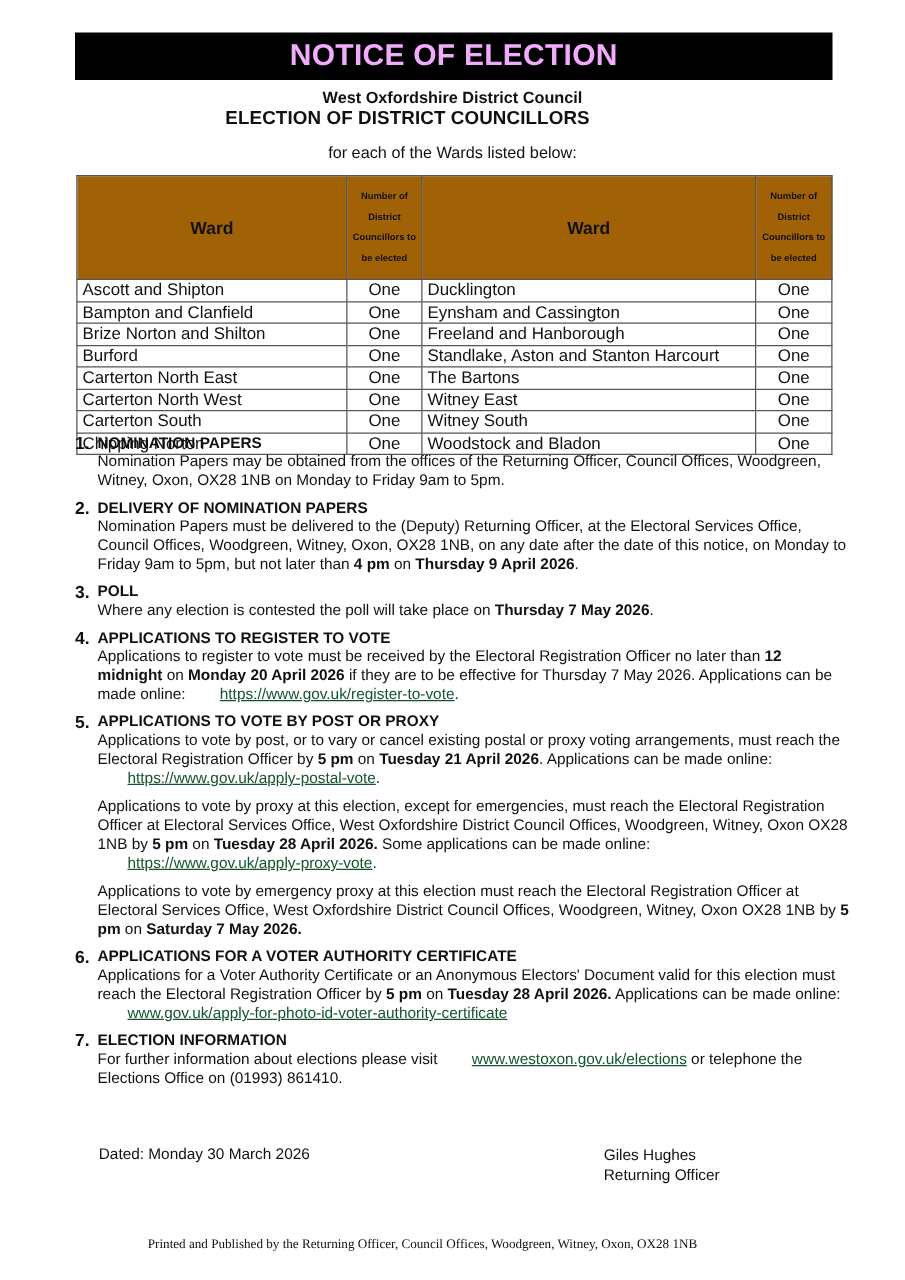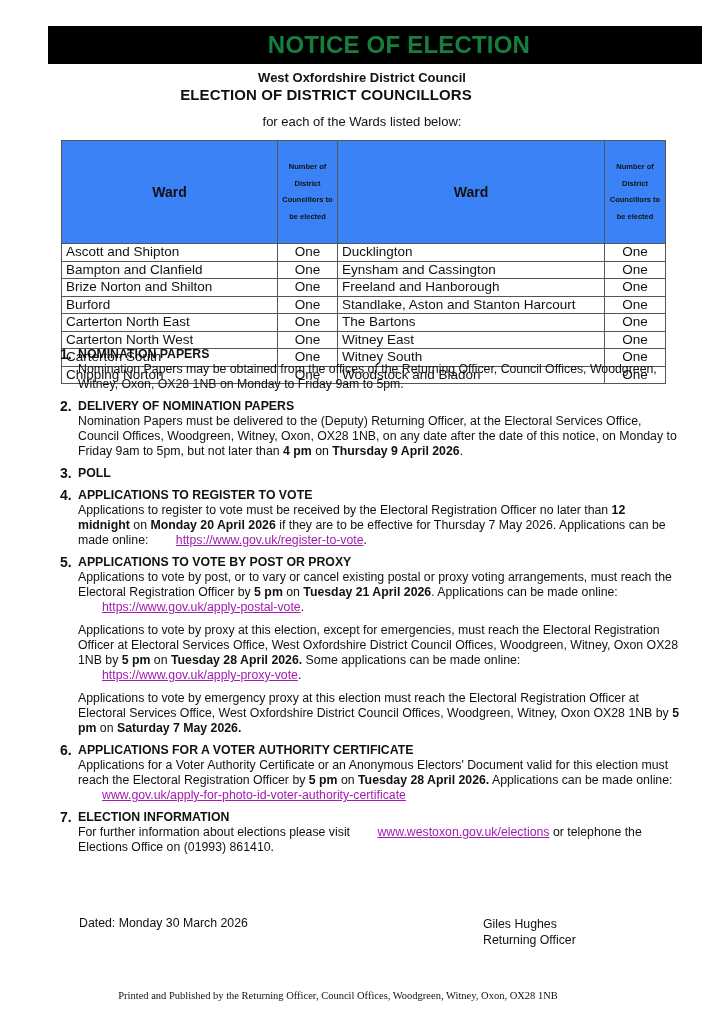--- a/index.html
+++ b/index.html
@@ -1,23 +1,23 @@
 <!DOCTYPE html>
 <html><head>
 <meta charset="utf-8">
 <style>
   html, body { margin: 0; padding: 0; background: #ffffff; }
   body {
     width: 724px; height: 1024px; position: relative; overflow: hidden;
     font-family: "Liberation Sans", sans-serif; color: #111;
   }
   .banner {
-    position: absolute; left: 48px; top: 26px; width: 606px; height: 38px;
-    background: #000; color: #15803d; display: flex; align-items: center; justify-content: center;
-    font-weight: bold; font-size: 24px; letter-spacing: 0.2px; padding-left: 48px;
+    position: absolute; left: 60px; top: 26px; width: 606px; height: 38px;
+    background: #000; color: #f0abfc; display: flex; align-items: center; justify-content: center;
+    font-weight: bold; font-size: 24px; letter-spacing: 0.2px;
   }
   .council {
     position: absolute; left: 0; width: 724px; top: 70px; text-align: center;
     font-weight: bold; font-size: 13px;
   }
   .election-title {
     position: absolute; left: 0; width: 652px; top: 86px; text-align: center;
     font-weight: bold; font-size: 15px; letter-spacing: 0.1px;
   }
   .subtitle {
@@ -25,33 +25,33 @@
     font-size: 13px;
   }
   table.wards {
     position: absolute; left: 61px; top: 140px; width: 604px;
     border-collapse: collapse; table-layout: fixed; font-size: 13.5px;
   }
   table.wards th, table.wards td {
     border: 1px solid #555; padding: 0 4px; line-height: 16.5px; height: 16.5px;
   }
   table.wards th {
-    background: #3b82f6; font-weight: bold; height: 49px; padding: 18px 2px; margin-top: 24px;
+    background: #a16207; font-weight: bold; height: 49px; padding: 8px 2px; margin-top: 24px;
   }
   th.ward-h { font-size: 14px; text-align: center; }
   th.num-h { font-size: 7.5px; line-height: 9.3px; text-align: center; }
   td.num { text-align: center; }
   .sections { position: absolute; left: 60px; top: 347px; width: 620px; font-size: 12.3px; }
   .section { margin-bottom: 7px; }
   .sec-head { font-weight: bold; display: flex; line-height: 15px; }
   .sec-num { width: 18px; font-size: 14px; }
   .sec-body { margin-left: 18px; line-height: 15px; }
   .sec-body p { margin: 0 0 8px 0; }
   .sec-body p:last-child { margin-bottom: 0; }
-  a.link { color: #a21caf; text-decoration: underline; padding-left: 24px; }
+  a.link { color: #14532d; text-decoration: underline; padding-left: 24px; }
   b { font-weight: bold; }
   .dated { position: absolute; left: 79px; top: 916px; font-size: 12.3px; }
   .signature { position: absolute; left: 455px; top: 916px; font-size: 12.3px; line-height: 16px; margin-left: 28px; }
   .footer {
     position: absolute; left: 0; width: 676px; top: 990px; text-align: center;
     font-family: "Liberation Serif", serif; font-size: 10.5px;
   }
 </style>
 </head>
 <body>
@@ -146,20 +146,21 @@
       <span>DELIVERY OF NOMINATION PAPERS</span>
     </div>
     <div class="sec-body"><span>Nomination Papers must be delivered to the (Deputy) Returning Officer, at the Electoral Services Office, Council Offices, Woodgreen, Witney, Oxon, OX28 1NB, on any date after the date of this notice, on Monday to Friday 9am to 5pm, but not later than </span><b>4 pm</b><span> on </span><b>Thursday 9 April 2026</b><span>.</span></div>
   </div>
 
   <div class="section">
     <div class="sec-head">
       <span class="sec-num">3.</span>
       <span>POLL</span>
     </div>
+    <div class="sec-body"><span>Where any election is contested the poll will take place on </span><b>Thursday 7 May 2026</b><span>.</span></div>
   </div>
 
   <div class="section">
     <div class="sec-head">
       <span class="sec-num">4.</span>
       <span>APPLICATIONS TO REGISTER TO VOTE</span>
     </div>
     <div class="sec-body"><span>Applications to register to vote must be received by the Electoral Registration Officer no later than </span><b>12 midnight</b><span> on </span><b>Monday 20 April 2026</b><span> if they are to be effective for Thursday 7 May 2026. Applications can be made online: </span><a class="link">https://www.gov.uk/register-to-vote</a><span>.</span></div>
   </div>
 

